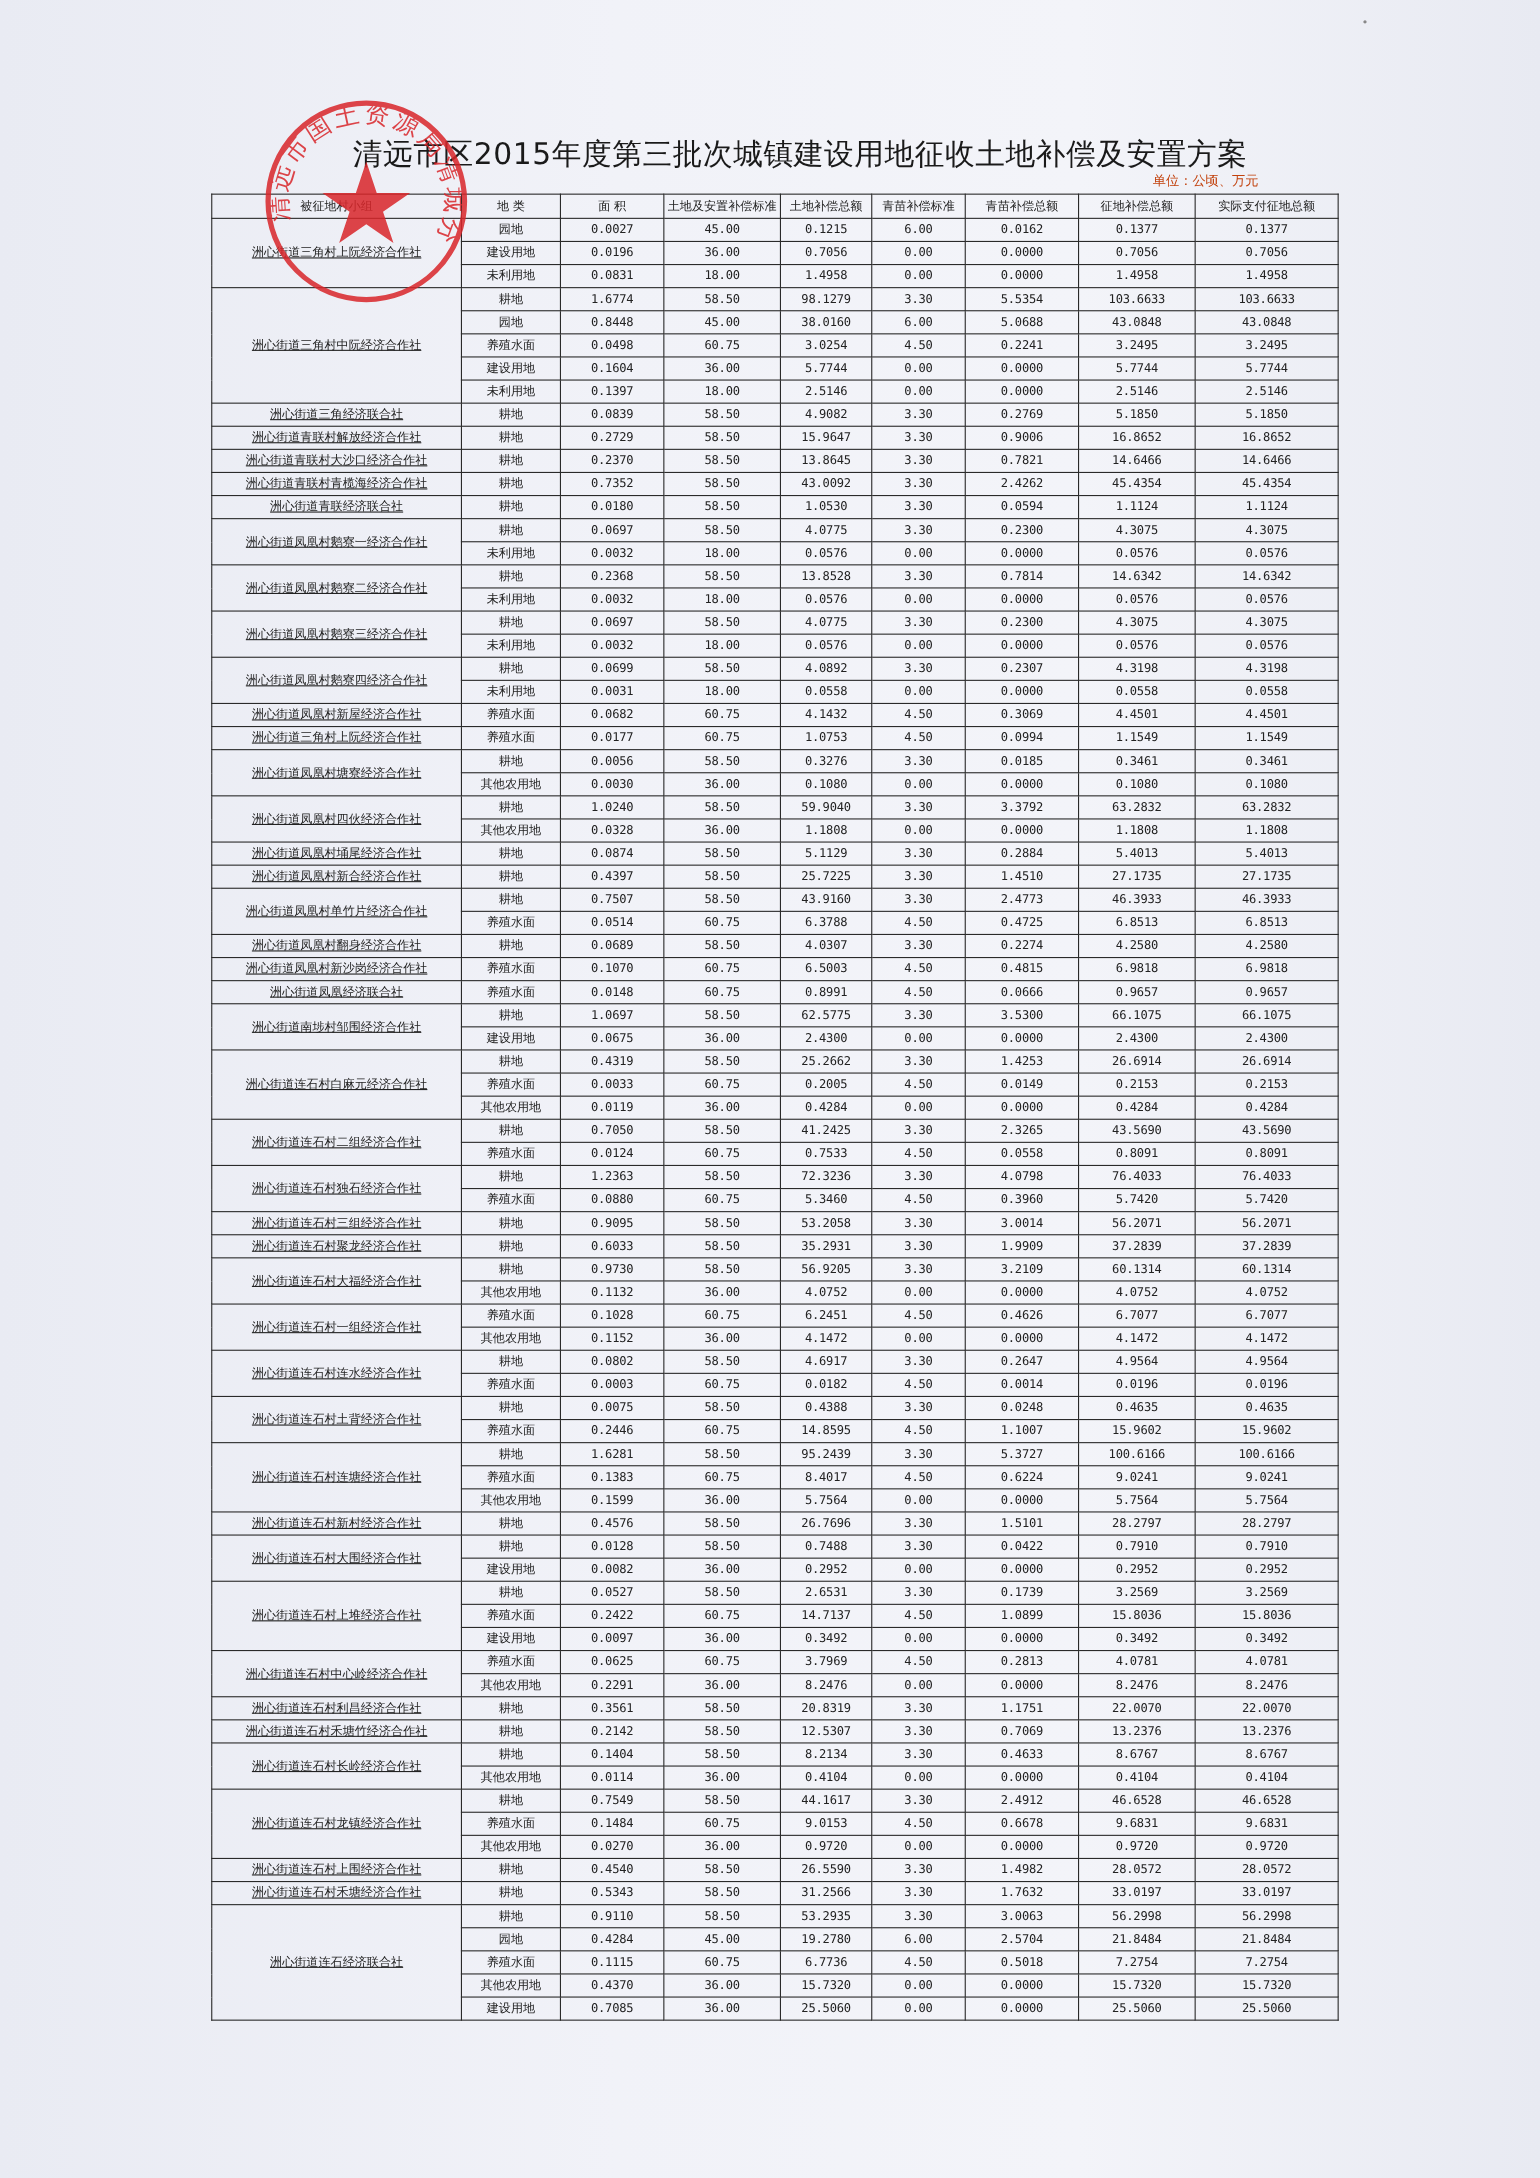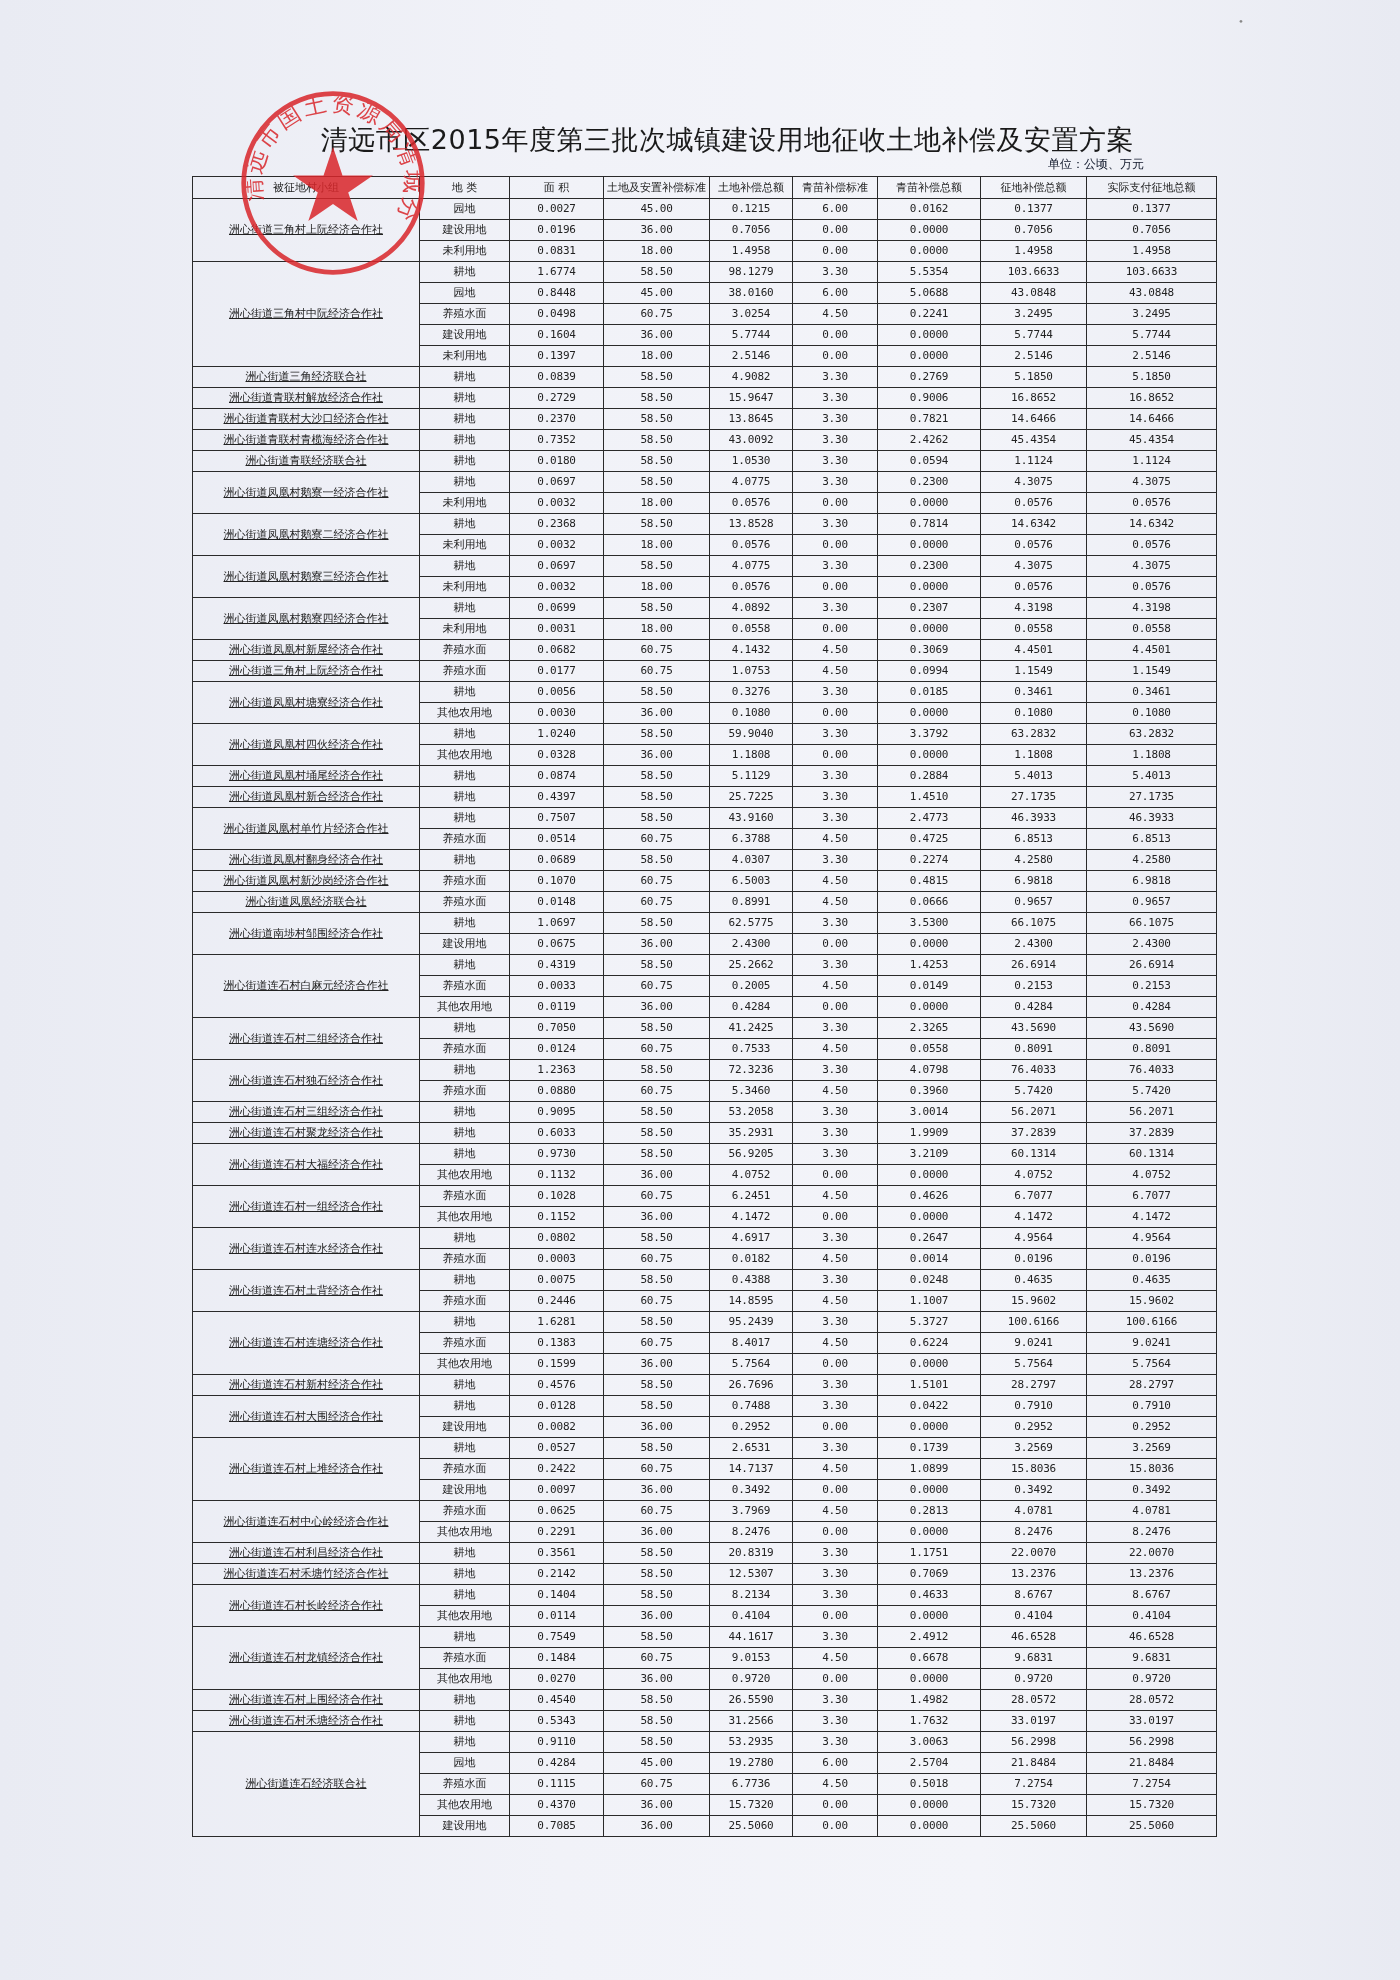--- a/index.html
+++ b/index.html
@@ -14,21 +14,21 @@
     background:linear-gradient(90deg, #e9ebf3 0%, #f1f2f8 40%, #f3f4f9 70%, #e8eaf2 100%);
   }
   .title {
     position:absolute; left:0; width:1134px; top:122px; text-align:right;
     font-family:"DejaVu Sans", "Liberation Sans", sans-serif;
     font-size:27px; color:#1a1a1a; letter-spacing:0.5px;
   }
   .unit {
     position:absolute; left:1048px; top:156px;
     font-family:"DejaVu Sans", "Liberation Sans", sans-serif;
-    font-size:12px; color:#0f172a;
+    font-size:12px; color:#c2410c;
   }
   table.main {
     position:absolute; left:192px; top:176px; width:1024px;
     border-collapse:collapse; table-layout:fixed;
     font-size:11px;
   }
   table.main th, table.main td {
     border:1.3px solid #2a2a2a; text-align:center; padding:0;
     height:20px; line-height:20px; white-space:nowrap; overflow:hidden;
   }

